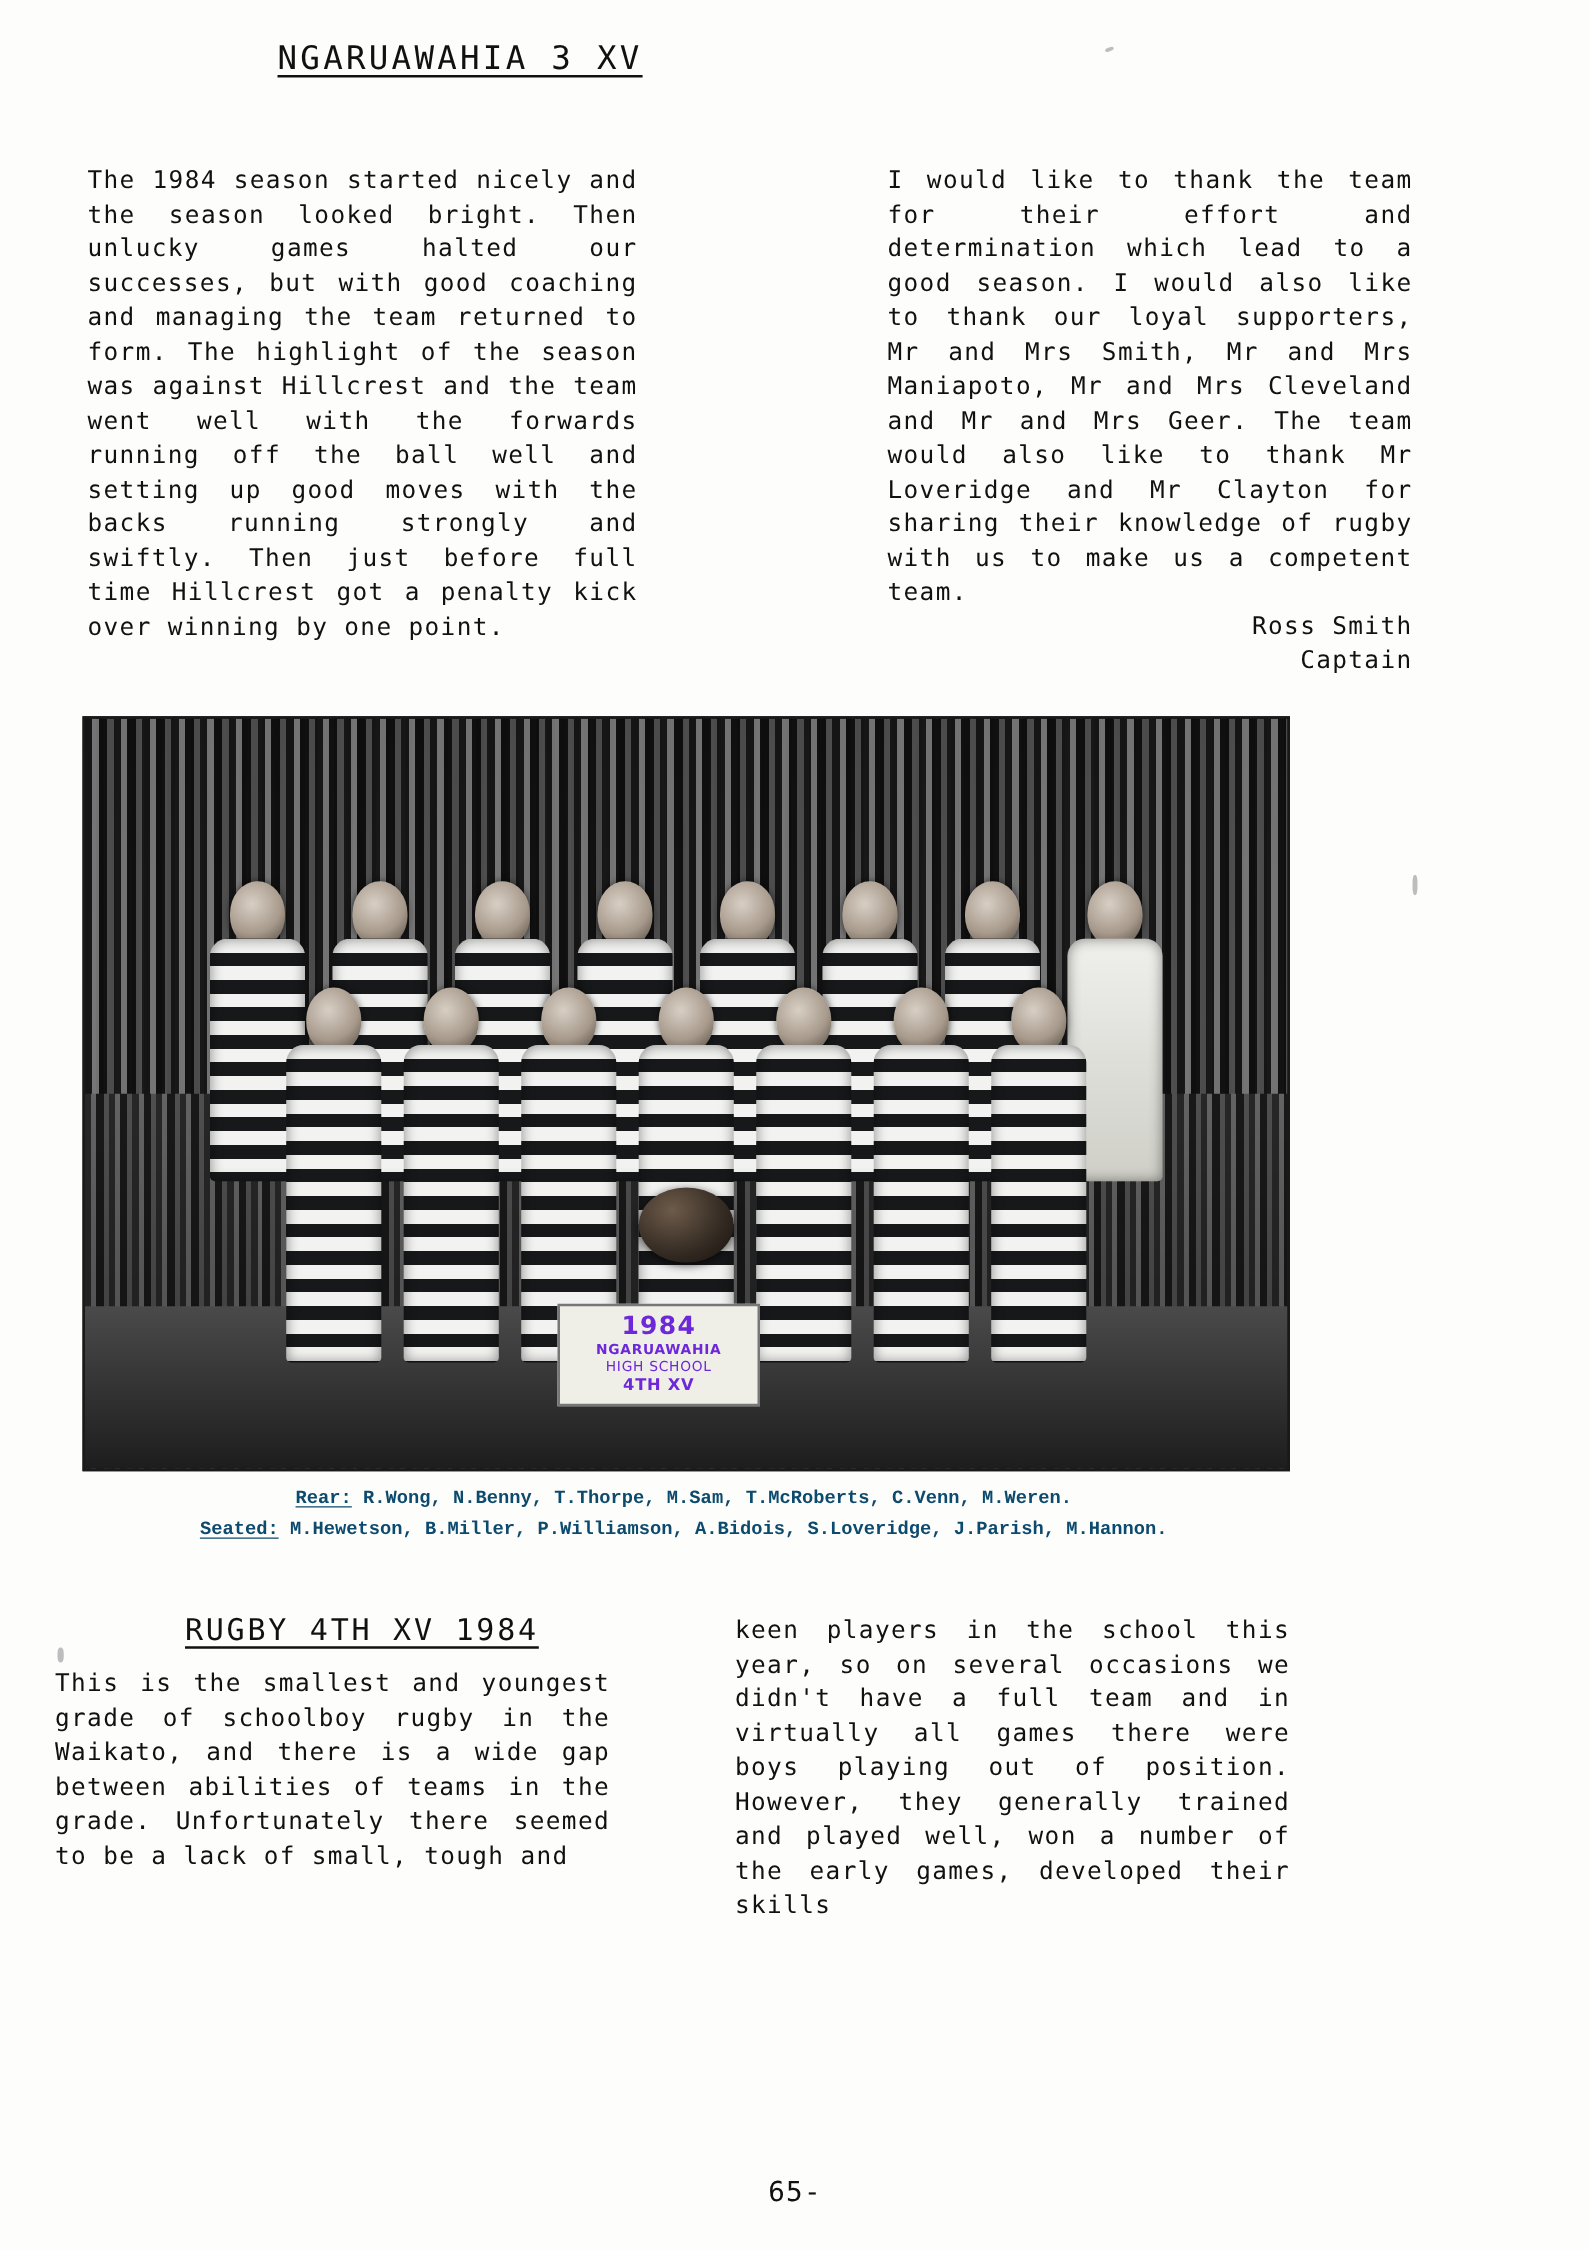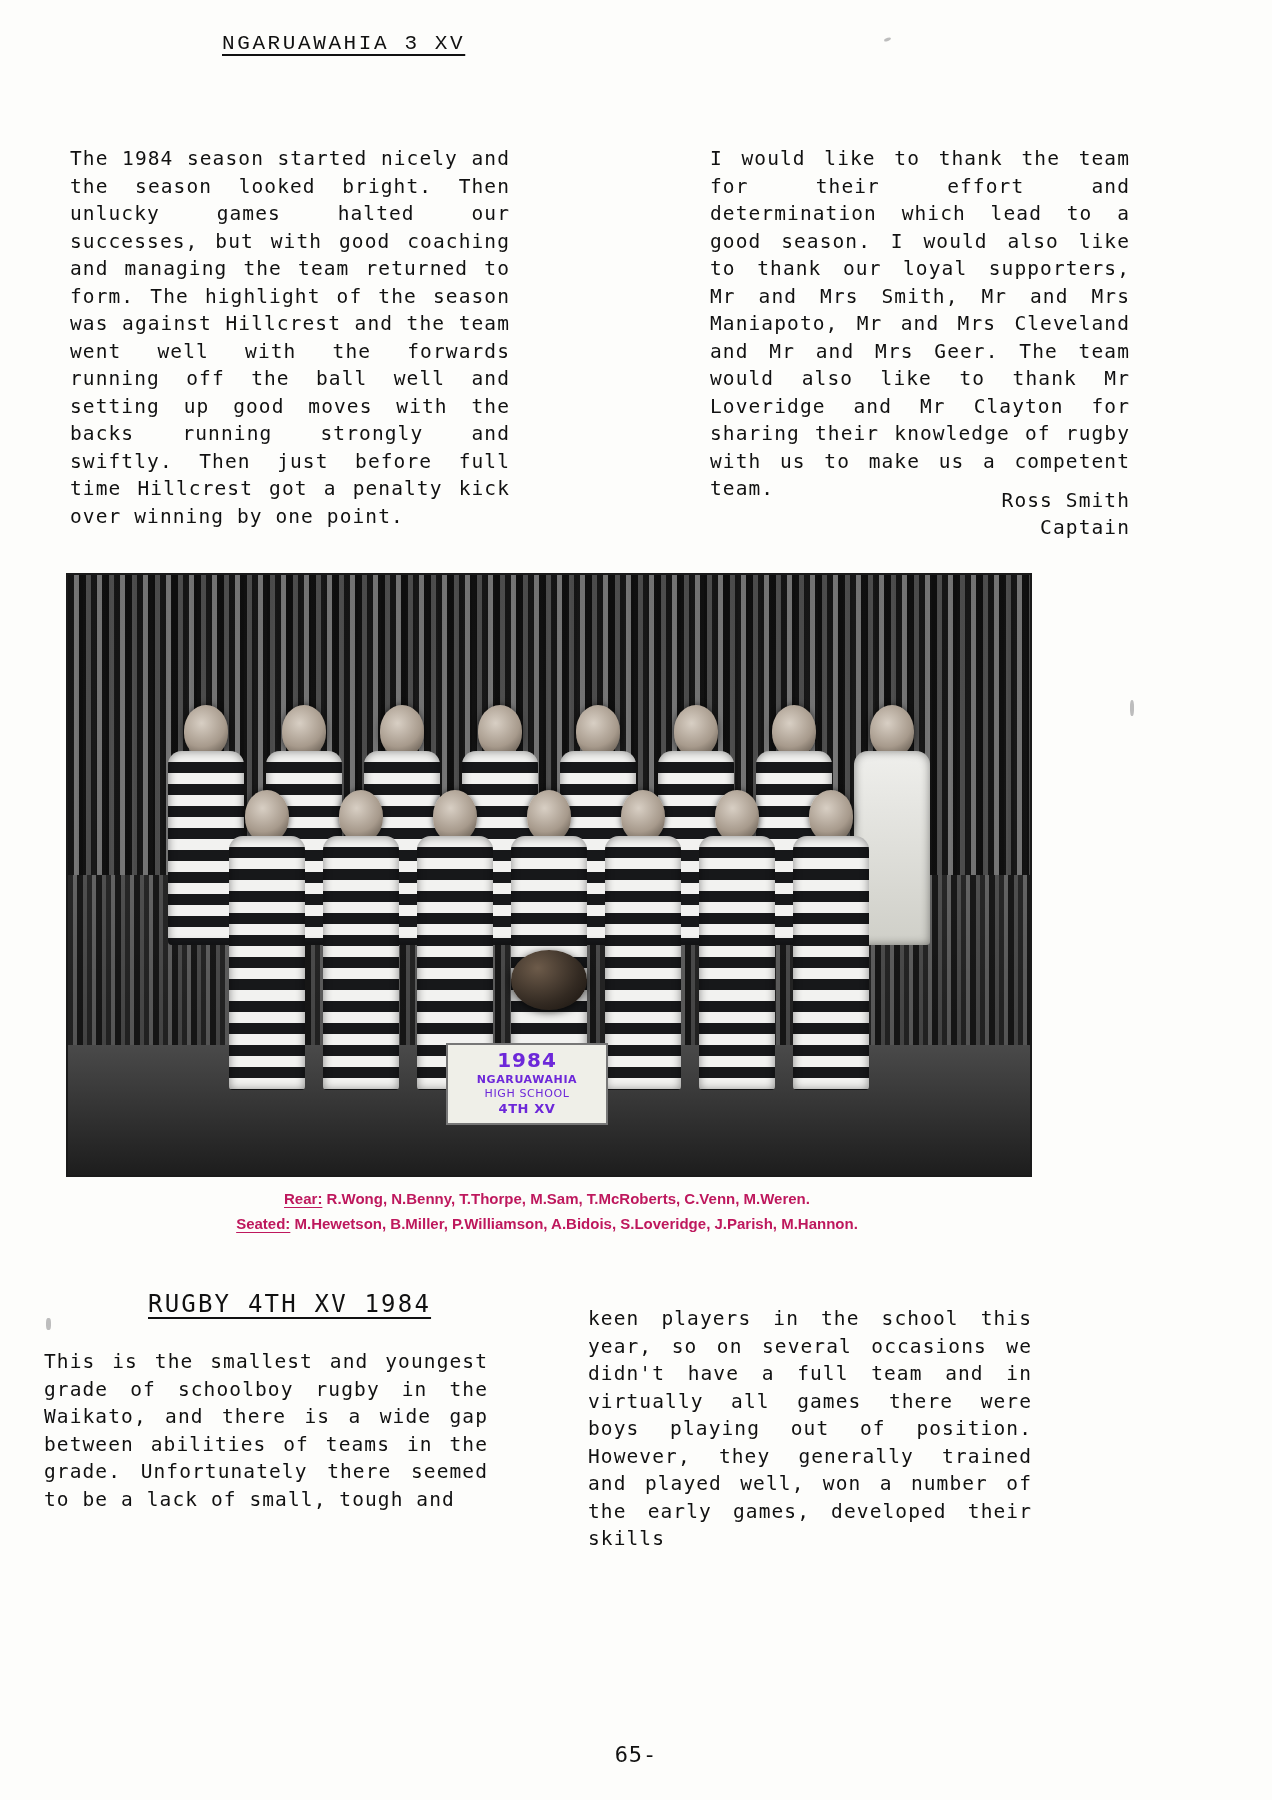--- a/index.html
+++ b/index.html
@@ -19,36 +19,34 @@
     position: absolute;
     inset: 0;
     background: #fdfdfb;
   }
 
   
   .section-heading {
     position: absolute;
     left: 222px;
     top: 32px;
-    font-size: 21px;
+    font-size: 26px;
     letter-spacing: 2.6px;
     text-decoration: underline;
     text-underline-offset: 5px;
     white-space: nowrap;
-    font-family: Liberation Mono, monospace;
   }
 
   
   .col {
     position: absolute;
     font-size: 19.5px;
     line-height: 27.5px;
     text-align: justify;
     letter-spacing: 1.1px;
-    margin-top: 15px;
   }
   .col p { margin: 0; }
   .col-left {
     left: 70px;
     top: 130px;
     width: 440px;
   }
   .col-right {
     left: 710px;
     top: 130px;
@@ -179,25 +177,25 @@
   .plaque .l3 { font-size: 11px; font-weight: normal; letter-spacing: .6px; }
   .plaque .l4 { font-size: 13px; font-weight: bold; letter-spacing: .6px; }
 
   
   .caption {
     position: absolute;
     left: 66px;
     top: 1186px;
     width: 962px;
     text-align: center;
-    font-family: Liberation Sans, sans-serif;
+    font-family: Liberation Mono, monospace;
     font-size: 15px;
     font-weight: bold;
     line-height: 25px;
-    color: #be185d;
+    color: #0c4a6e;
   }
   .caption u { text-underline-offset: 3px; }
 
   
   .sub-heading {
     position: absolute;
     left: 148px;
     top: 1290px;
     font-size: 24px;
     letter-spacing: 2.2px;

